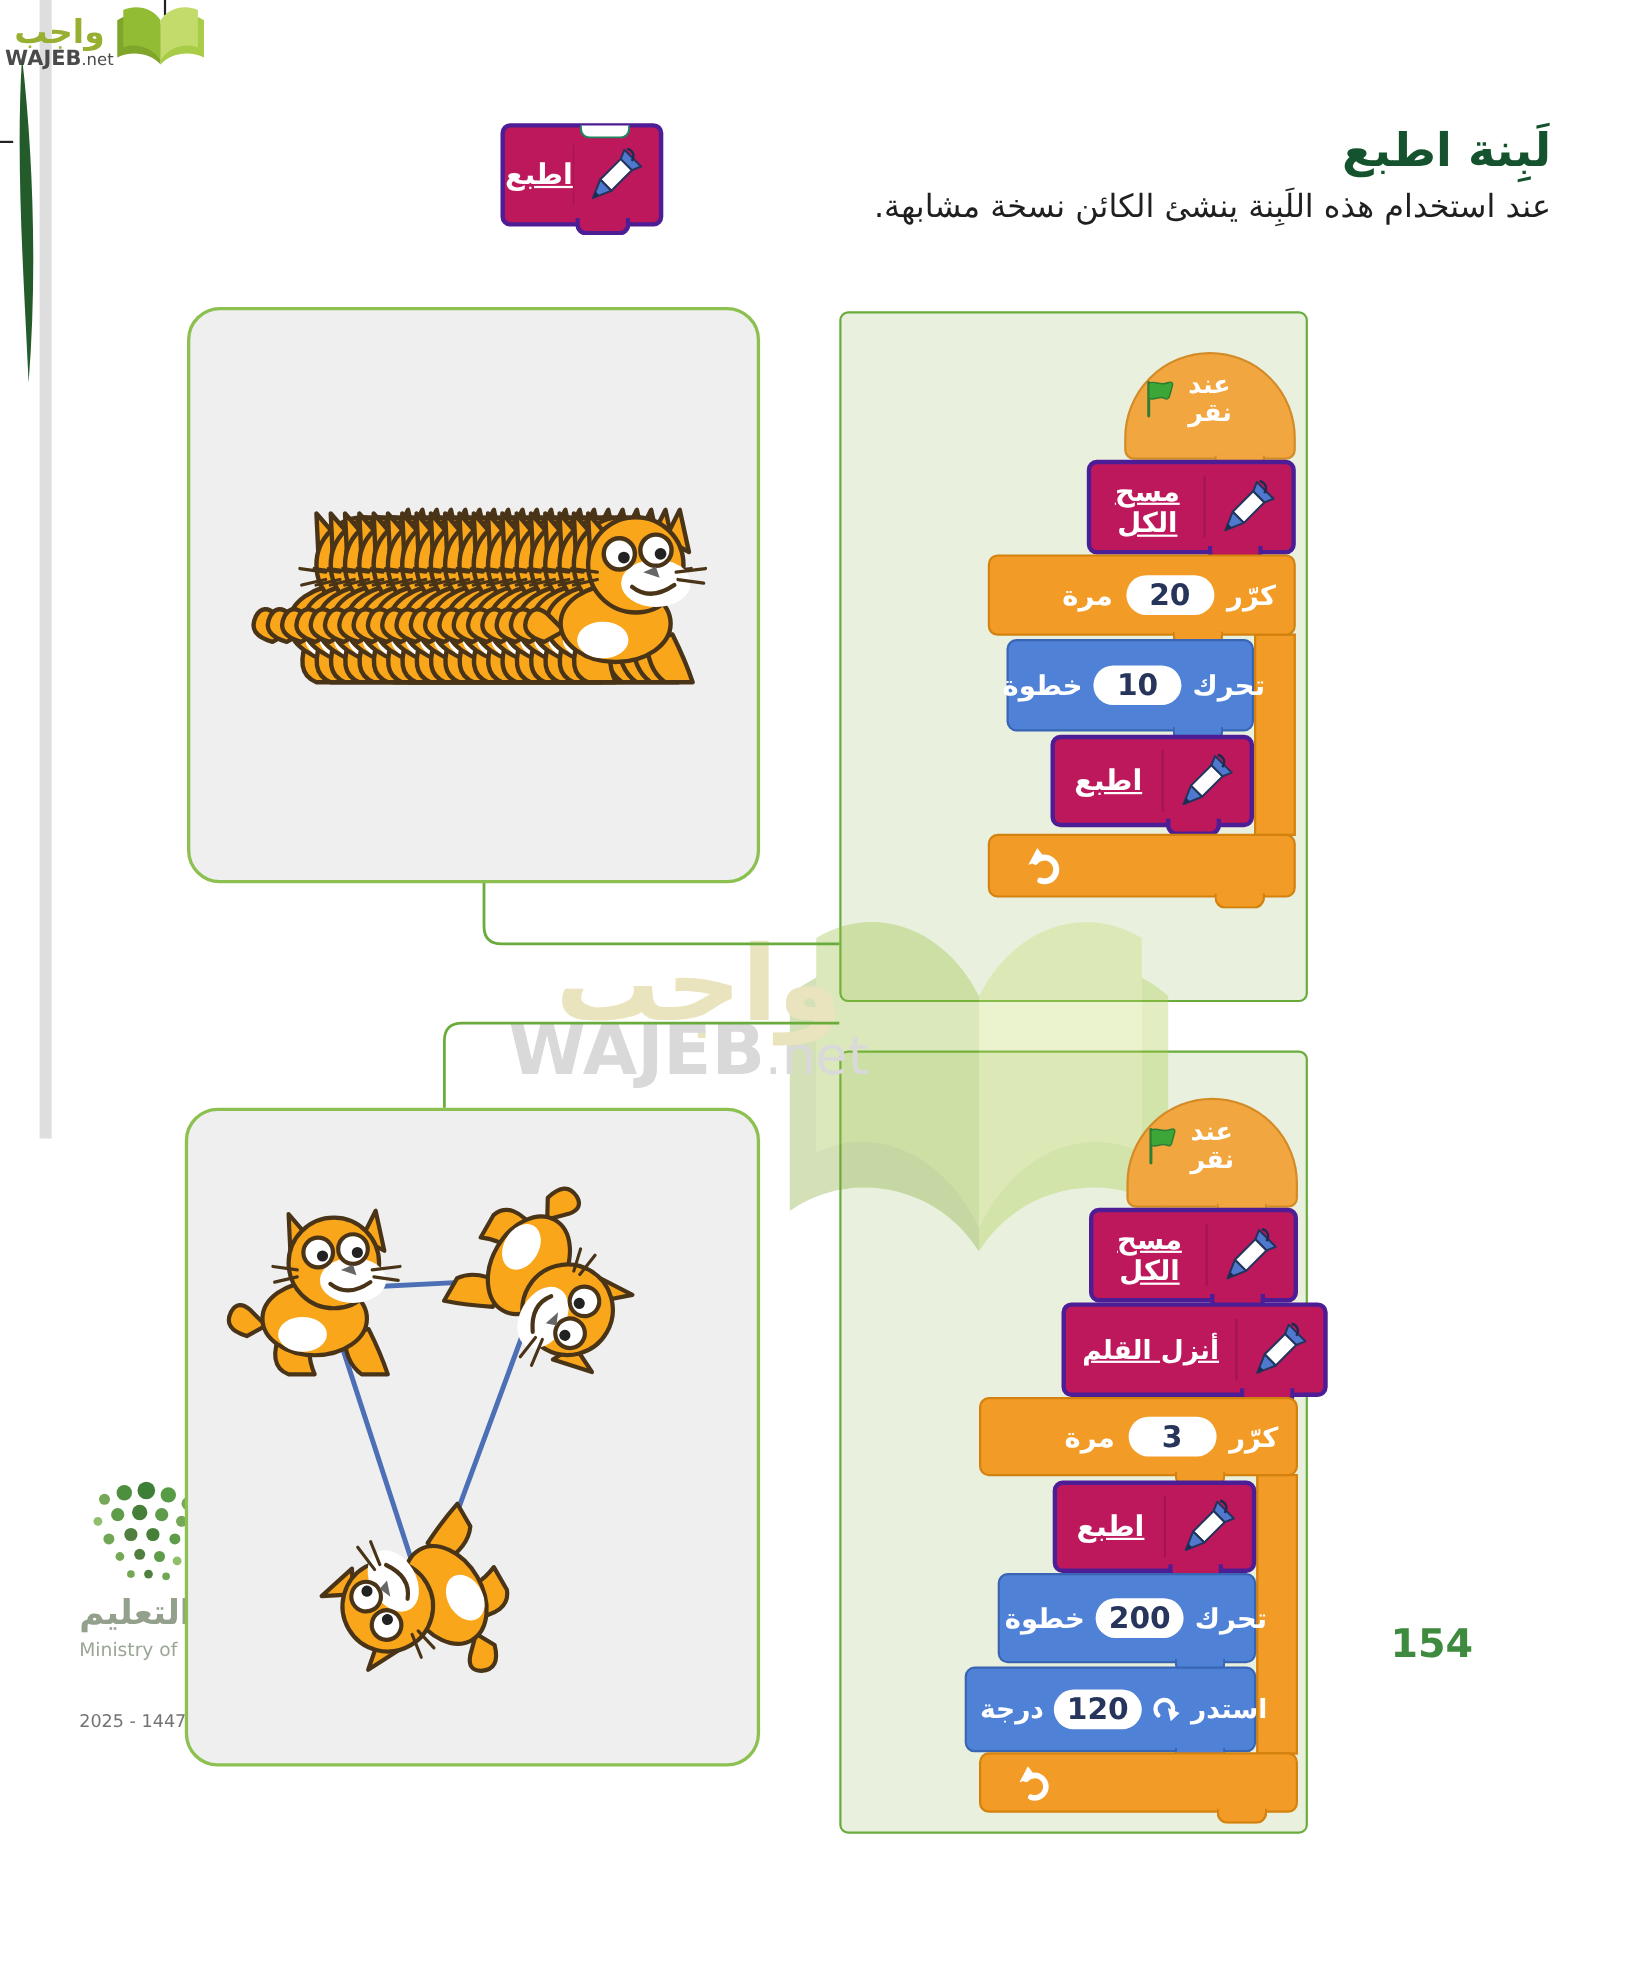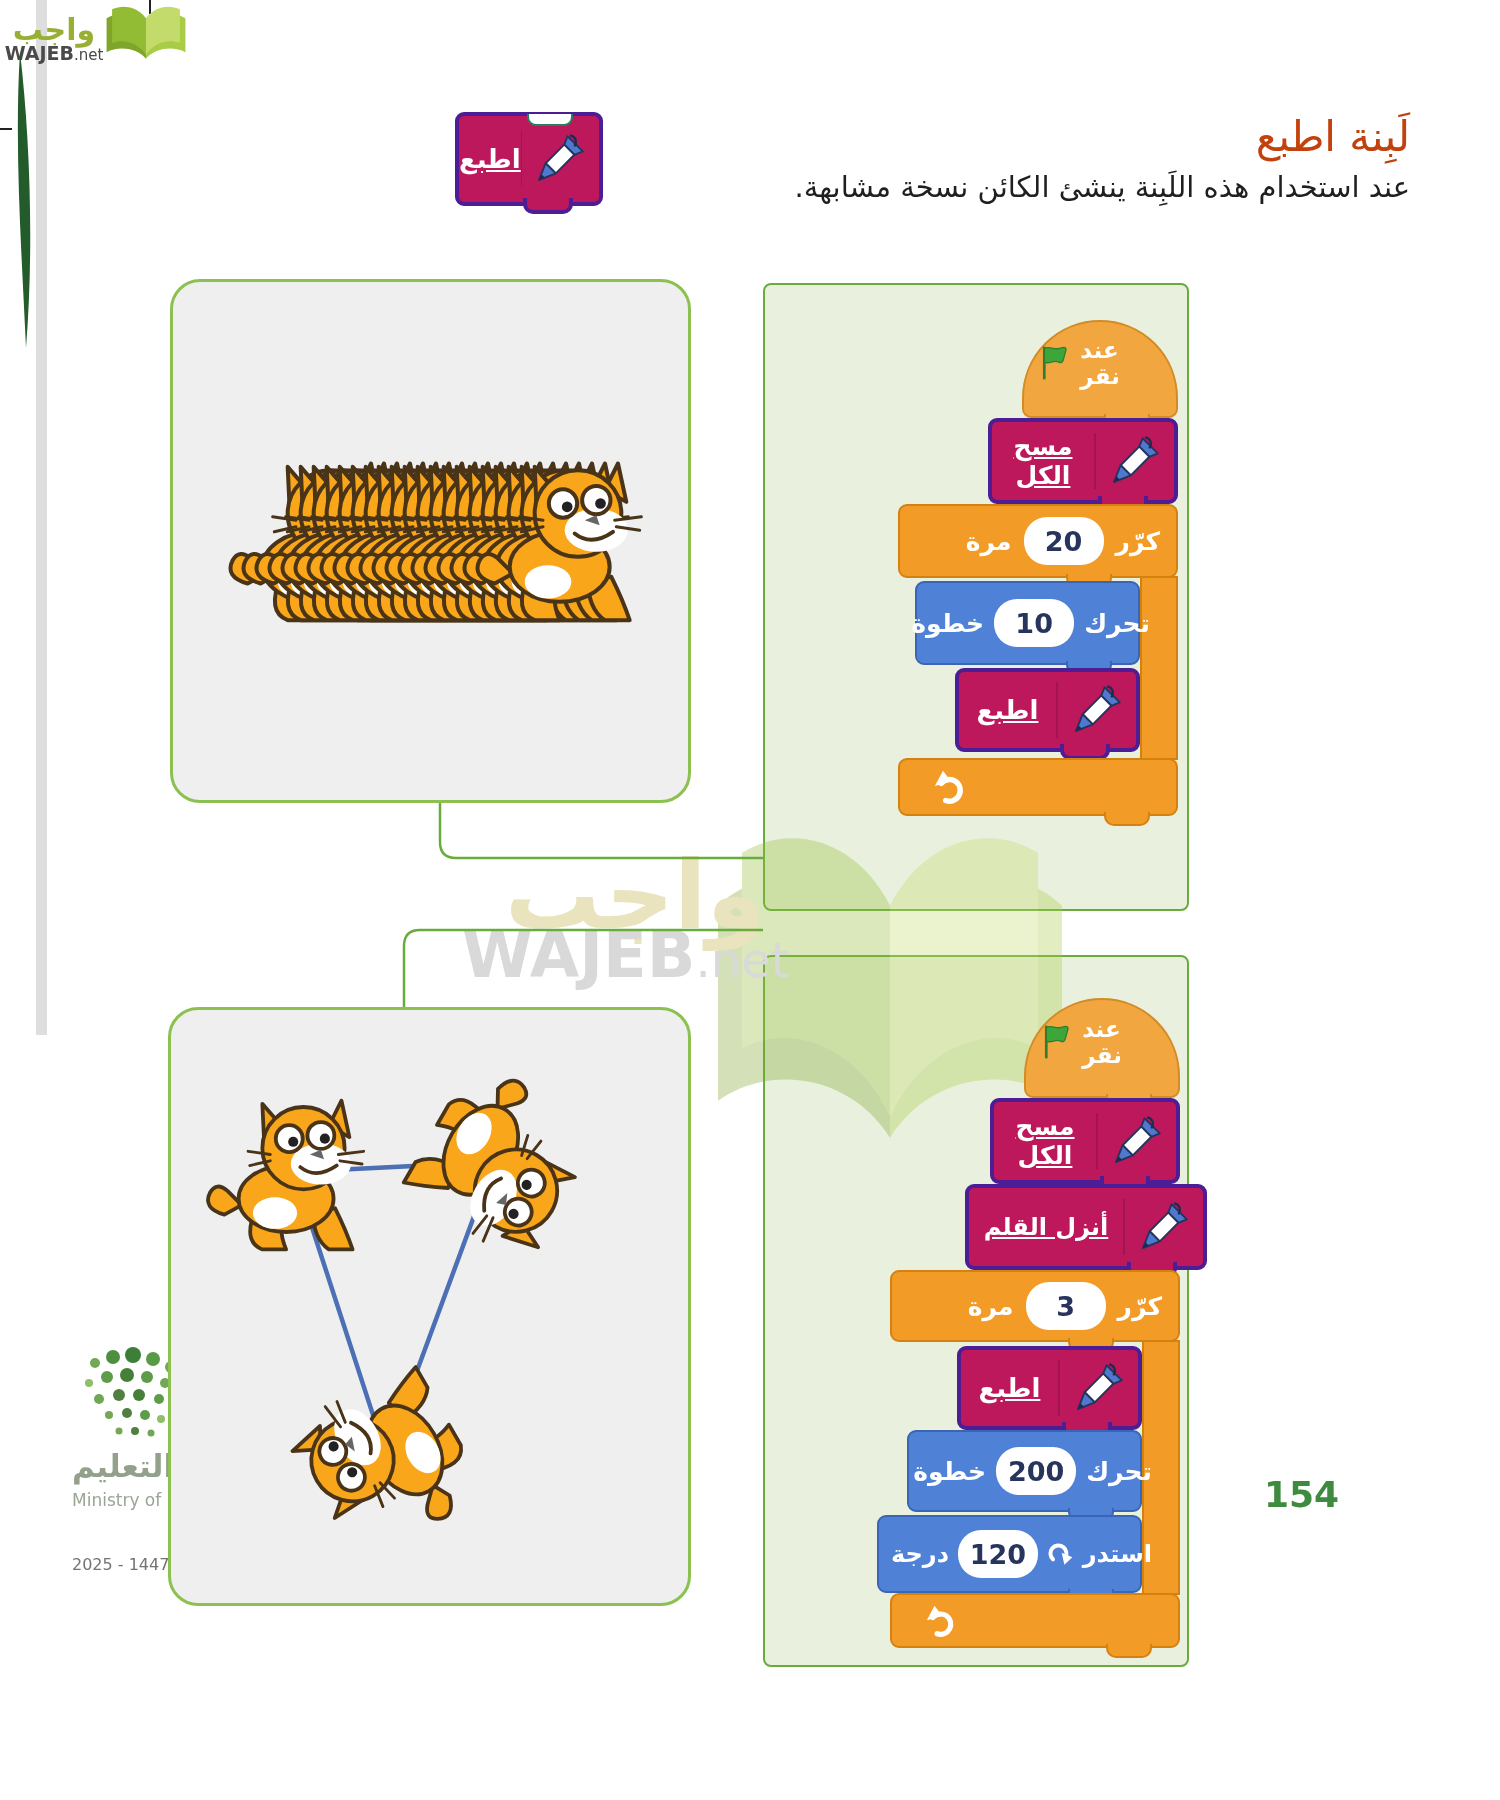--- a/index.html
+++ b/index.html
@@ -20,26 +20,26 @@
   .bump{position:absolute;bottom:-12px;right:26px;width:42px;height:12px;
         background:inherit;border:inherit;border-top:none;border-radius:0 0 10px 10px;z-index:5;}
   .bump-in{right:64px;}
   .notch{position:absolute;top:-2px;right:26px;width:42px;height:10px;background:#ffffff;
          border:2px solid #20835E;border-top:none;border-radius:0 0 9px 9px;}
   .arm{position:absolute;box-sizing:border-box;z-index:3;}
   .lbl{flex:1;text-align:center;font-size:26px;}
   .pdiv{width:2px;height:56px;background:rgba(0,0,0,.14);}
   .pen-ic{width:54px;height:54px;margin:0 12px;flex:none;}
   .rtlrow{direction:rtl;display:flex;align-items:center;gap:12px;padding:0 16px;width:100%;font-size:25px;}
-  .oval{min-width:60px;height:48px;background:#fff;border-radius:23px;color:#27355c;
+  .oval{min-width:60px;height:36px;background:#fff;border-radius:23px;color:#27355c;
         font-size:27px;display:flex;align-items:center;justify-content:center;padding:0 10px;flex:none;}
   .hatrow{display:flex;align-items:center;gap:10px;padding:0 14px;width:100%;font-size:23px;}
   .barrow{display:flex;align-items:center;padding-left:34px;width:100%;}
   
-  .page-title{position:absolute;right:90px;top:112px;font-size:42px;font-weight:normal;color:#c2410c;direction:rtl;}
+  .page-title{position:absolute;right:90px;top:112px;font-size:42px;font-weight:bold;color:#14532d;direction:rtl;}
   .page-desc{position:absolute;right:90px;top:170px;font-size:29px;color:#1f1f1f;direction:rtl;}
   
   .wm-ar{position:absolute;left:505px;top:840px;font-size:95px;font-weight:bold;color:#E9E4BE;direction:rtl;z-index:2;}
   .wm-la{position:absolute;left:462px;top:918px;color:#D9D9D9;z-index:2;}
   .wm-la b{font-size:64px;}
   .wm-la span{font-size:48px;}
   .wmbook{position:absolute;z-index:2;opacity:.33;}
   
   .lg-ar{position:absolute;left:8px;top:12px;width:92px;text-align:center;font-size:30px;font-weight:bold;color:#97B032;direction:rtl;}
   .lg-la{position:absolute;left:4px;top:42px;width:100px;text-align:center;color:#4A4A4A;}

